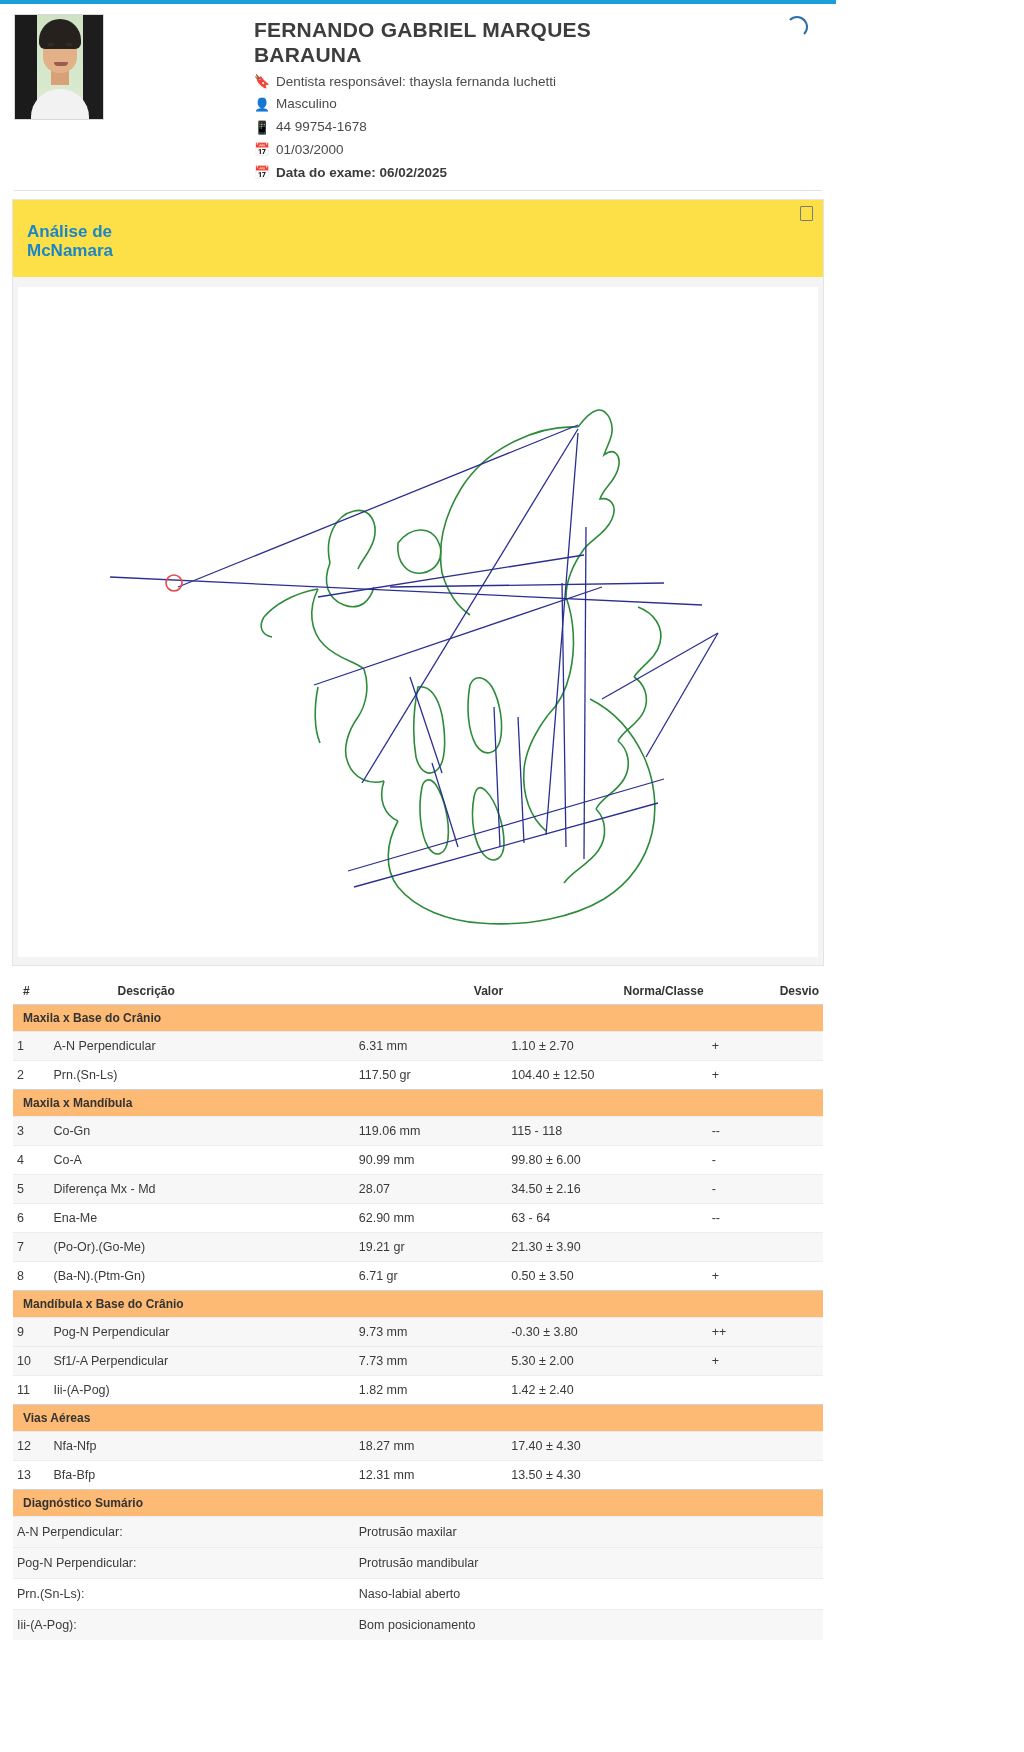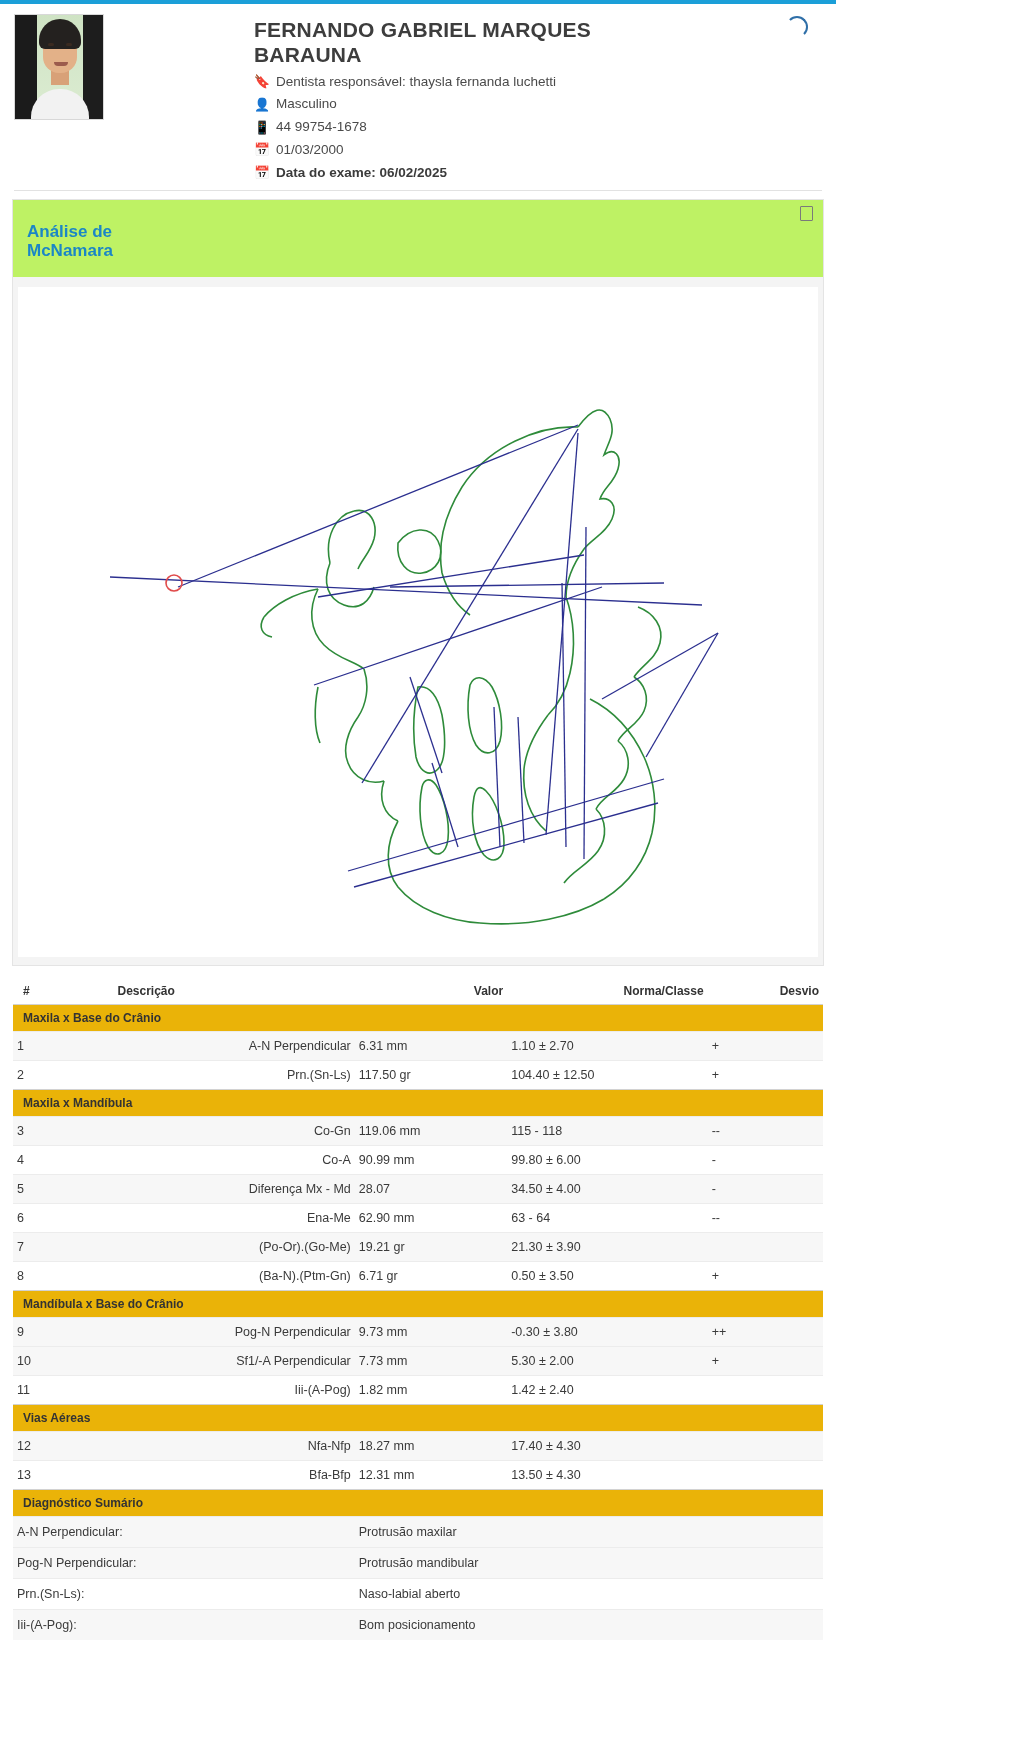--- a/index.html
+++ b/index.html
@@ -115,21 +115,21 @@
     border-radius: 50%;
   }
   .header-rule {
     border-bottom: 1px solid #e2e2e2;
     margin: 2px 14px 0 14px;
   }
   
   .card {
     margin: 8px 12px 0 12px;
     border: 1px solid #e4e4e4;
-    background: #bef264;
+    background: #fde047;
   }
   .card-top {
     position: relative;
     height: 22px;
   }
   .card-icon {
     position: absolute;
     right: 10px;
     top: 6px;
     width: 11px;
@@ -176,24 +176,24 @@
   table.results th.c-val { width: 185px; }
   table.results th.c-norm { width: 235px; }
   table.results th.c-dev { text-align: left; padding-left: 72px; }
   table.results td {
     padding: 7px 4px;
     color: #3a3a3a;
     border-top: 1px solid #ececec;
     vertical-align: middle;
   }
   td.c-num { padding-left: 10px; width: 28px; }
-  td.c-desc { padding-left: 68px; text-align: right; }
+  td.c-desc { padding-left: 68px; }
   td.c-dev { padding-left: 72px; }
   tr.group td {
-    background: #eab308;
+    background: #fdba74;
     font-weight: bold;
     font-size: 12px;
     padding: 6px 10px;
     border-top: 1px solid #d2d2d2;
     color: #333;
   }
   tr.alt td { background: #f7f7f7; }
   tr.diag td { padding: 8px 4px; }
   td.diag-label { padding-left: 10px; width: 300px; }
   td.diag-val { padding-left: 0; }
@@ -386,21 +386,21 @@
         <td class="c-num">4</td>
         <td class="c-desc">Co-A</td>
         <td>90.99 mm</td>
         <td>99.80 ± 6.00</td>
         <td class="c-dev">-</td>
       </tr>
       <tr class="alt">
         <td class="c-num">5</td>
         <td class="c-desc">Diferença Mx - Md</td>
         <td>28.07</td>
-        <td>34.50 ± 4.00</td>
+        <td>34.50 ± 2.16</td>
         <td class="c-dev">-</td>
       </tr>
       <tr>
         <td class="c-num">6</td>
         <td class="c-desc">Ena-Me</td>
         <td>62.90 mm</td>
         <td>63 - 64</td>
         <td class="c-dev">--</td>
       </tr>
       <tr class="alt">

